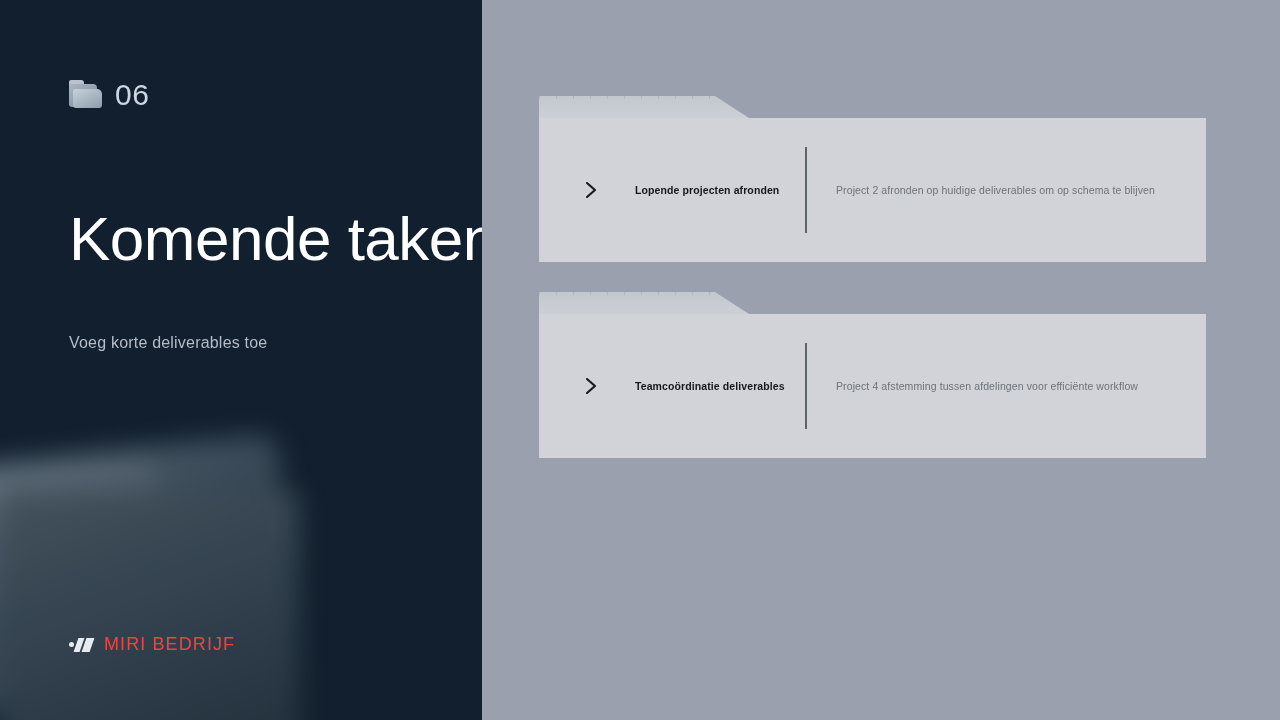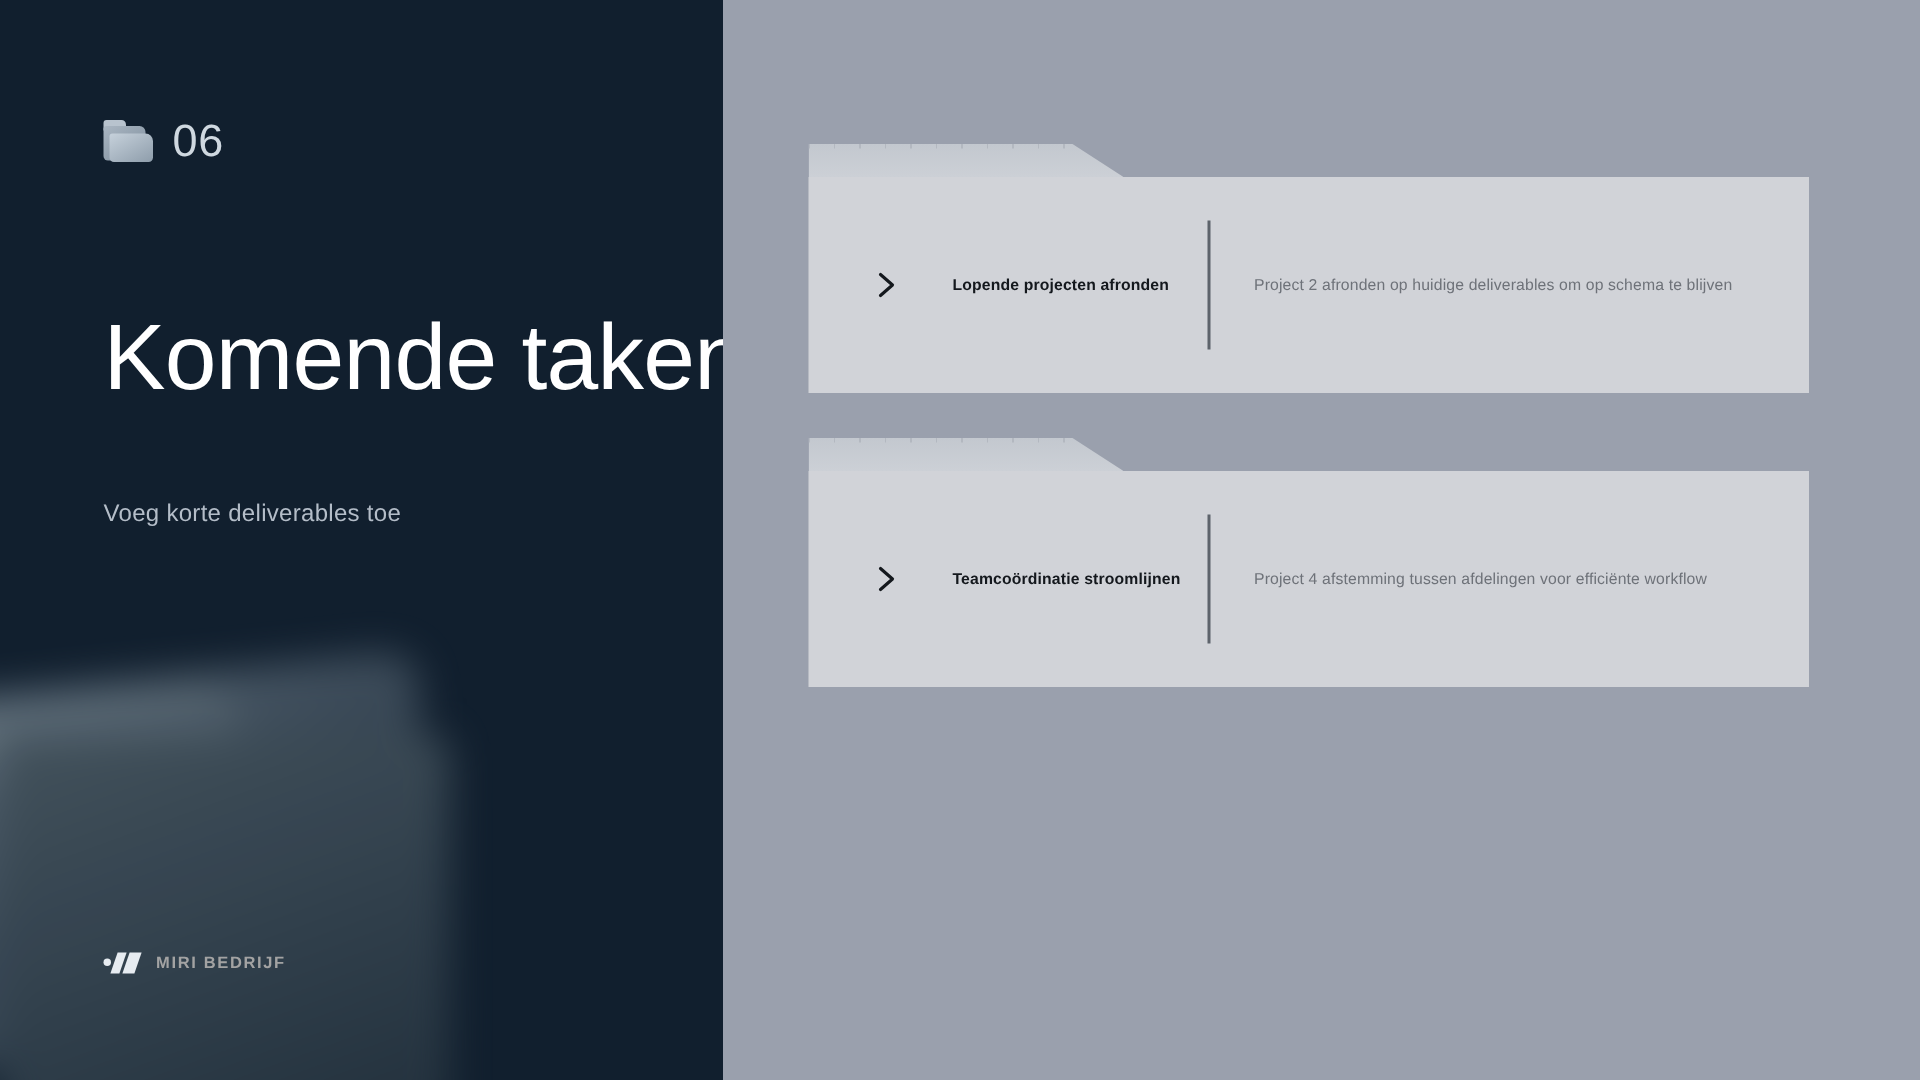--- a/index.html
+++ b/index.html
@@ -81,21 +81,21 @@
     border-radius:50%; background:#e7ecf1;
   }
   .brand-mark .b1{
     position:absolute; left:7px; top:1px; width:6px; height:14px;
     background:#e7ecf1; transform:skewX(-19deg);
   }
   .brand-mark .b2{
     position:absolute; left:15px; top:1px; width:8px; height:14px;
     background:#e7ecf1; transform:skewX(-19deg);
   }
-  .brand-name{ font-size:11px; color:#a3a3a3; letter-spacing:1.1px;font-weight:bold; }
+  .brand-name{ font-size:18px; color:#ef4444; letter-spacing:1.1px; }
 
   
   .right-panel{
     position:absolute; left:482px; top:0; width:798px; height:720px;
     background:#9AA0AD;
   }
   .card{
     position:absolute; left:57px; width:667px;
   }
   .card-tab{
@@ -189,21 +189,21 @@
     <div class="card-tab">
       <div class="tab-notches"></div>
     </div>
     <div class="card-body">
       <div class="card-left">
         <span class="chev">
           <svg width="15" height="20" viewBox="0 0 15 20">
               <path d="M3 3 L11 10 L3 17" fill="none" stroke="#14181d" stroke-width="2.1" stroke-linecap="round" stroke-linejoin="round"></path>
             </svg>
         </span>
-        <span class="card-title">Teamcoördinatie stroomlijnen</span>
+        <span class="card-title">Teamcoördinatie deliverables</span>
       </div>
       <div class="divider"></div>
       <div class="card-desc">Project 4 afstemming tussen afdelingen voor efficiënte workflow</div>
     </div>
   </div>
 
 
 </div>
 
 </body></html>

